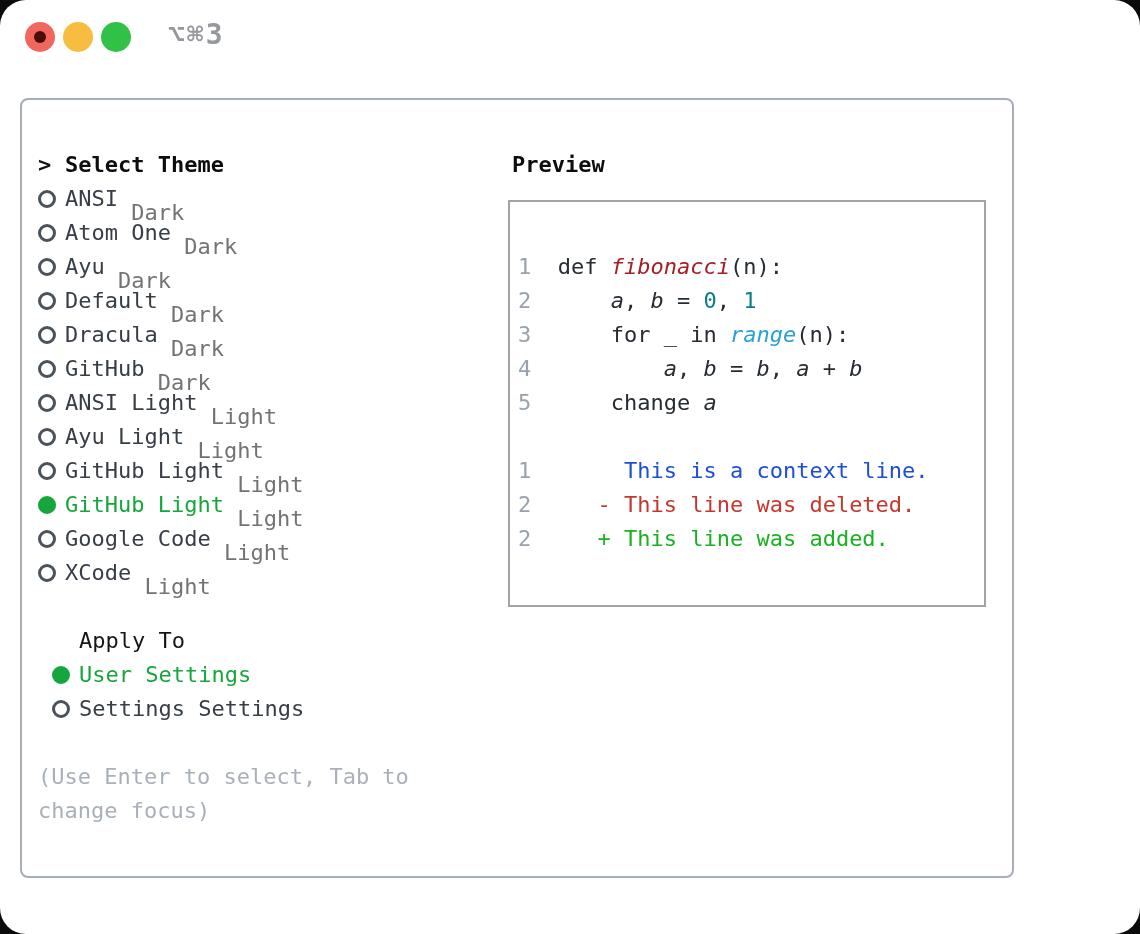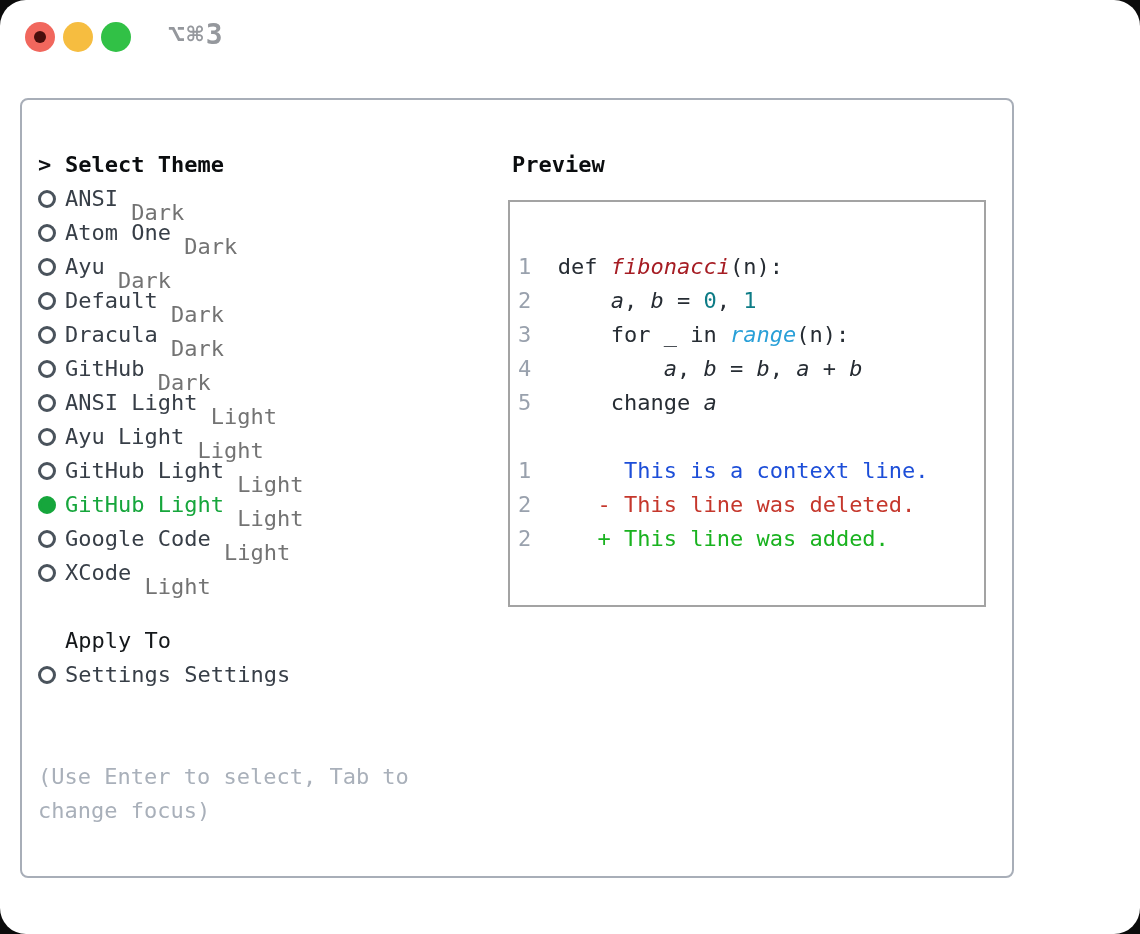--- a/index.html
+++ b/index.html
@@ -25,21 +25,21 @@
   .radio{display:inline-block;width:12px;height:12px;border-radius:50%;border:3px solid #4a535c;background:#fff;}
   .selected .radio{background:#16a63c;border-color:#16a63c;}
   .hdr{font-weight:bold;color:#0b0d0f;}
   .tname{color:#373e47;}
   .tsuffix{color:#737373;margin-left:1ch;margin-top:28px;}
   .selected .tname{color:#16a63c;}
   .subhdr{color:#14171a;}
   .helptext{color:#a9b0ba;font-size:22px;line-height:34px;white-space:pre;}
 
   .theme-list{position:absolute;left:38px;top:148px;}
-  .apply-sec{position:absolute;left:38px;top:624px;text-align:center;}
+  .apply-sec{position:absolute;left:52px;top:624px;text-align:center;}
   .help-sec{position:absolute;left:38px;top:760px;}
 
   
   .preview-label{position:absolute;left:512px;top:148px;height:34px;line-height:34px;
                  font-size:22px;font-weight:bold;color:#0b0d0f;}
   .preview-box{position:absolute;left:508px;top:200px;width:478px;height:407px;box-sizing:border-box;
                border:2px solid #a3a3a3;background:#fff;padding:48px 0 0 8px;overflow:hidden;}
   .pline{margin:0;height:34px;line-height:34px;font-size:22px;white-space:pre;
          font-family:"DejaVu Sans Mono","Liberation Mono",monospace;}
   .ln{color:#99a1ad;padding-right:2ch;}
@@ -134,20 +134,24 @@
       <span class="tname">XCode</span>
       <span class="tsuffix">Light</span>
     </div>
   </div>
 
   <div class="apply-sec">
     <div class="row">
       <span class="marker"></span>
       <span class="subhdr">Apply To</span>
     </div>
+    <div class="row selected">
+      <span class="marker"><span class="radio"></span></span>
+      <span class="tname">User Settings</span>
+    </div>
     <div class="row">
       <span class="marker"><span class="radio"></span></span>
       <span class="tname">Settings Settings</span>
     </div>
   </div>
 
   <div class="help-sec">
     <div class="helptext">(Use Enter to select, Tab to</div>
     <div class="helptext">change focus)</div>
   </div>

